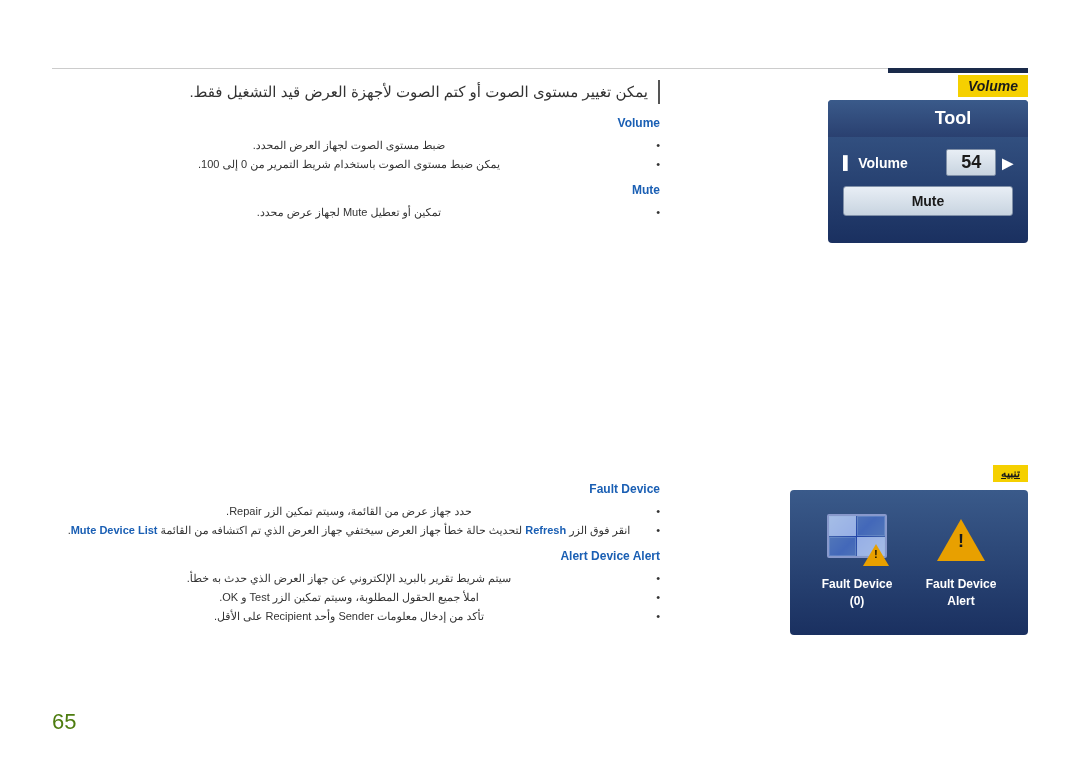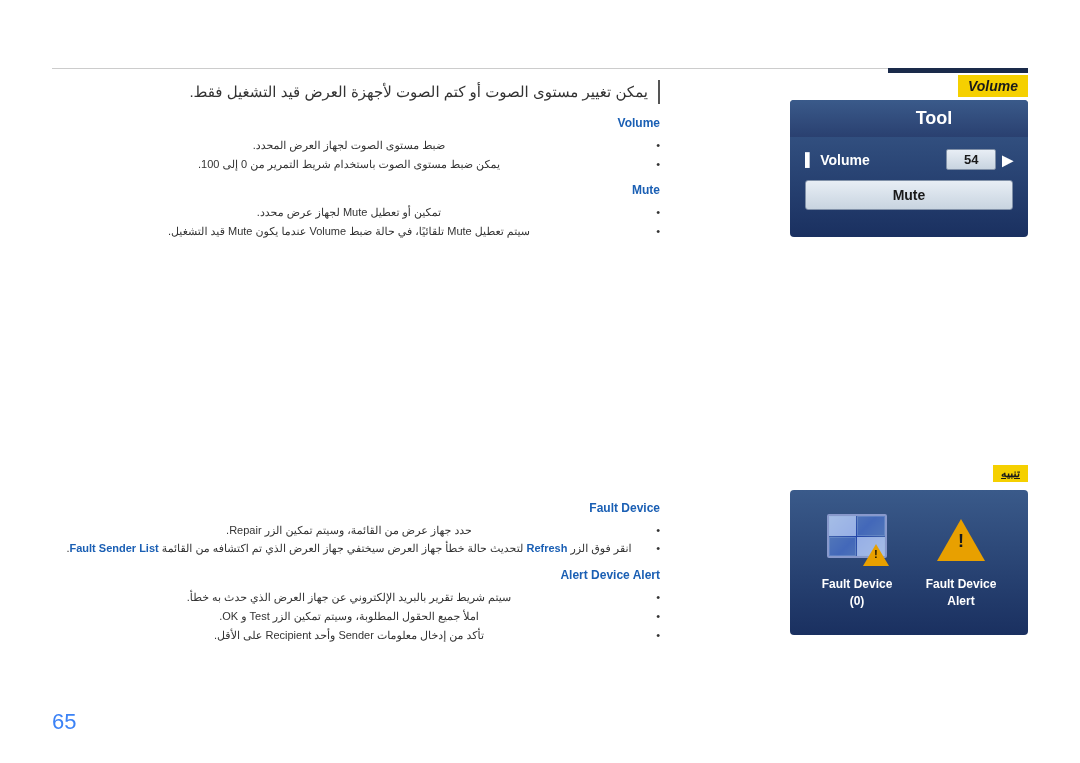--- a/index.html
+++ b/index.html
@@ -11,21 +11,21 @@
       position: relative;
       overflow: hidden;
     }
 
     
     .page-number {
       position: absolute;
       bottom: 28px;
       left: 52px;
       font-size: 22px;
-      color: #3b82f6;
+      color: #4d7c0f;
       font-weight: 300;
     }
 
     
     .top-rule {
       position: absolute;
       top: 68px;
       left: 52px;
       right: 52px;
       height: 1px;
@@ -113,21 +113,21 @@
       font-weight: bold;
       padding: 3px 10px;
       font-style: italic;
     }
 
     
     .tool-box {
       position: absolute;
       top: 25px;
       right: 0;
-      width: 238px;
+      width: 200px;
       background: linear-gradient(180deg, #3a5a8a 0%, #1a3060 100%);
       border-radius: 4px;
       overflow: hidden;
       padding-bottom: 15px;
     }
 
     .tool-header {
       background: linear-gradient(180deg, #3a5a8a 0%, #2a4070 100%);
       padding: 8px 0;
       display: flex;
@@ -174,21 +174,21 @@
       font-weight: bold;
       flex: 1;
     }
 
     .volume-value-box {
       background: linear-gradient(180deg, #e8eef5 0%, #c8d4e0 100%);
       border: 1px solid #8090a8;
       border-radius: 2px;
       width: 50px;
       text-align: center;
-      font-size: 13px;
+      font-size: 18px;
       font-weight: bold;
       color: #1a1a1a;
       padding: 2px 4px;
     }
 
     .volume-arrow {
       color: #fff;
       font-size: 14px;
       font-weight: bold;
     }
@@ -372,29 +372,28 @@
 
   <div class="section-title-blue">Volume</div>
   <ul class="bullet-list">
     <li>ضبط مستوى الصوت لجهاز العرض المحدد.</li>
     <li>يمكن ضبط مستوى الصوت باستخدام شريط التمرير من 0 إلى 100.</li>
   </ul>
 
   <div class="section-title-blue">Mute</div>
   <ul class="bullet-list">
     <li>تمكين أو تعطيل Mute لجهاز عرض محدد.</li>
-    <li>سيتم تعطيل Mute تلقائيًا، في حالة ضبط Volume عندما يكون Mute قيد التشغيل.</li>
   </ul>
 
   <div class="fault-section">
     <div class="section-title-blue">Fault Device</div>
     <ul class="bullet-list">
       <li>حدد جهاز عرض من القائمة، وسيتم تمكين الزر Repair.</li>
       <li>
-        انقر فوق الزر <span class="blue-link">Refresh</span> لتحديث حالة خطأ جهاز العرض سيختفي جهاز العرض الذي تم اكتشافه من القائمة <span class="blue-link">Fault Sender List</span>.
+        انقر فوق الزر <span class="blue-link">Refresh</span> لتحديث حالة خطأ جهاز العرض سيختفي جهاز العرض الذي تم اكتشافه من القائمة <span class="blue-link">Mute Device List</span>.
       </li>
     </ul>
 
     <div class="section-title-blue">Alert Device Alert</div>
     <ul class="bullet-list">
       <li>سيتم شريط تقرير بالبريد الإلكتروني عن جهاز العرض الذي حدث به خطأ.</li>
       <li>املأ جميع الحقول المطلوبة، وسيتم تمكين الزر Test و OK.</li>
       <li>تأكد من إدخال معلومات Sender وأحد Recipient على الأقل.</li>
     </ul>
   </div>

